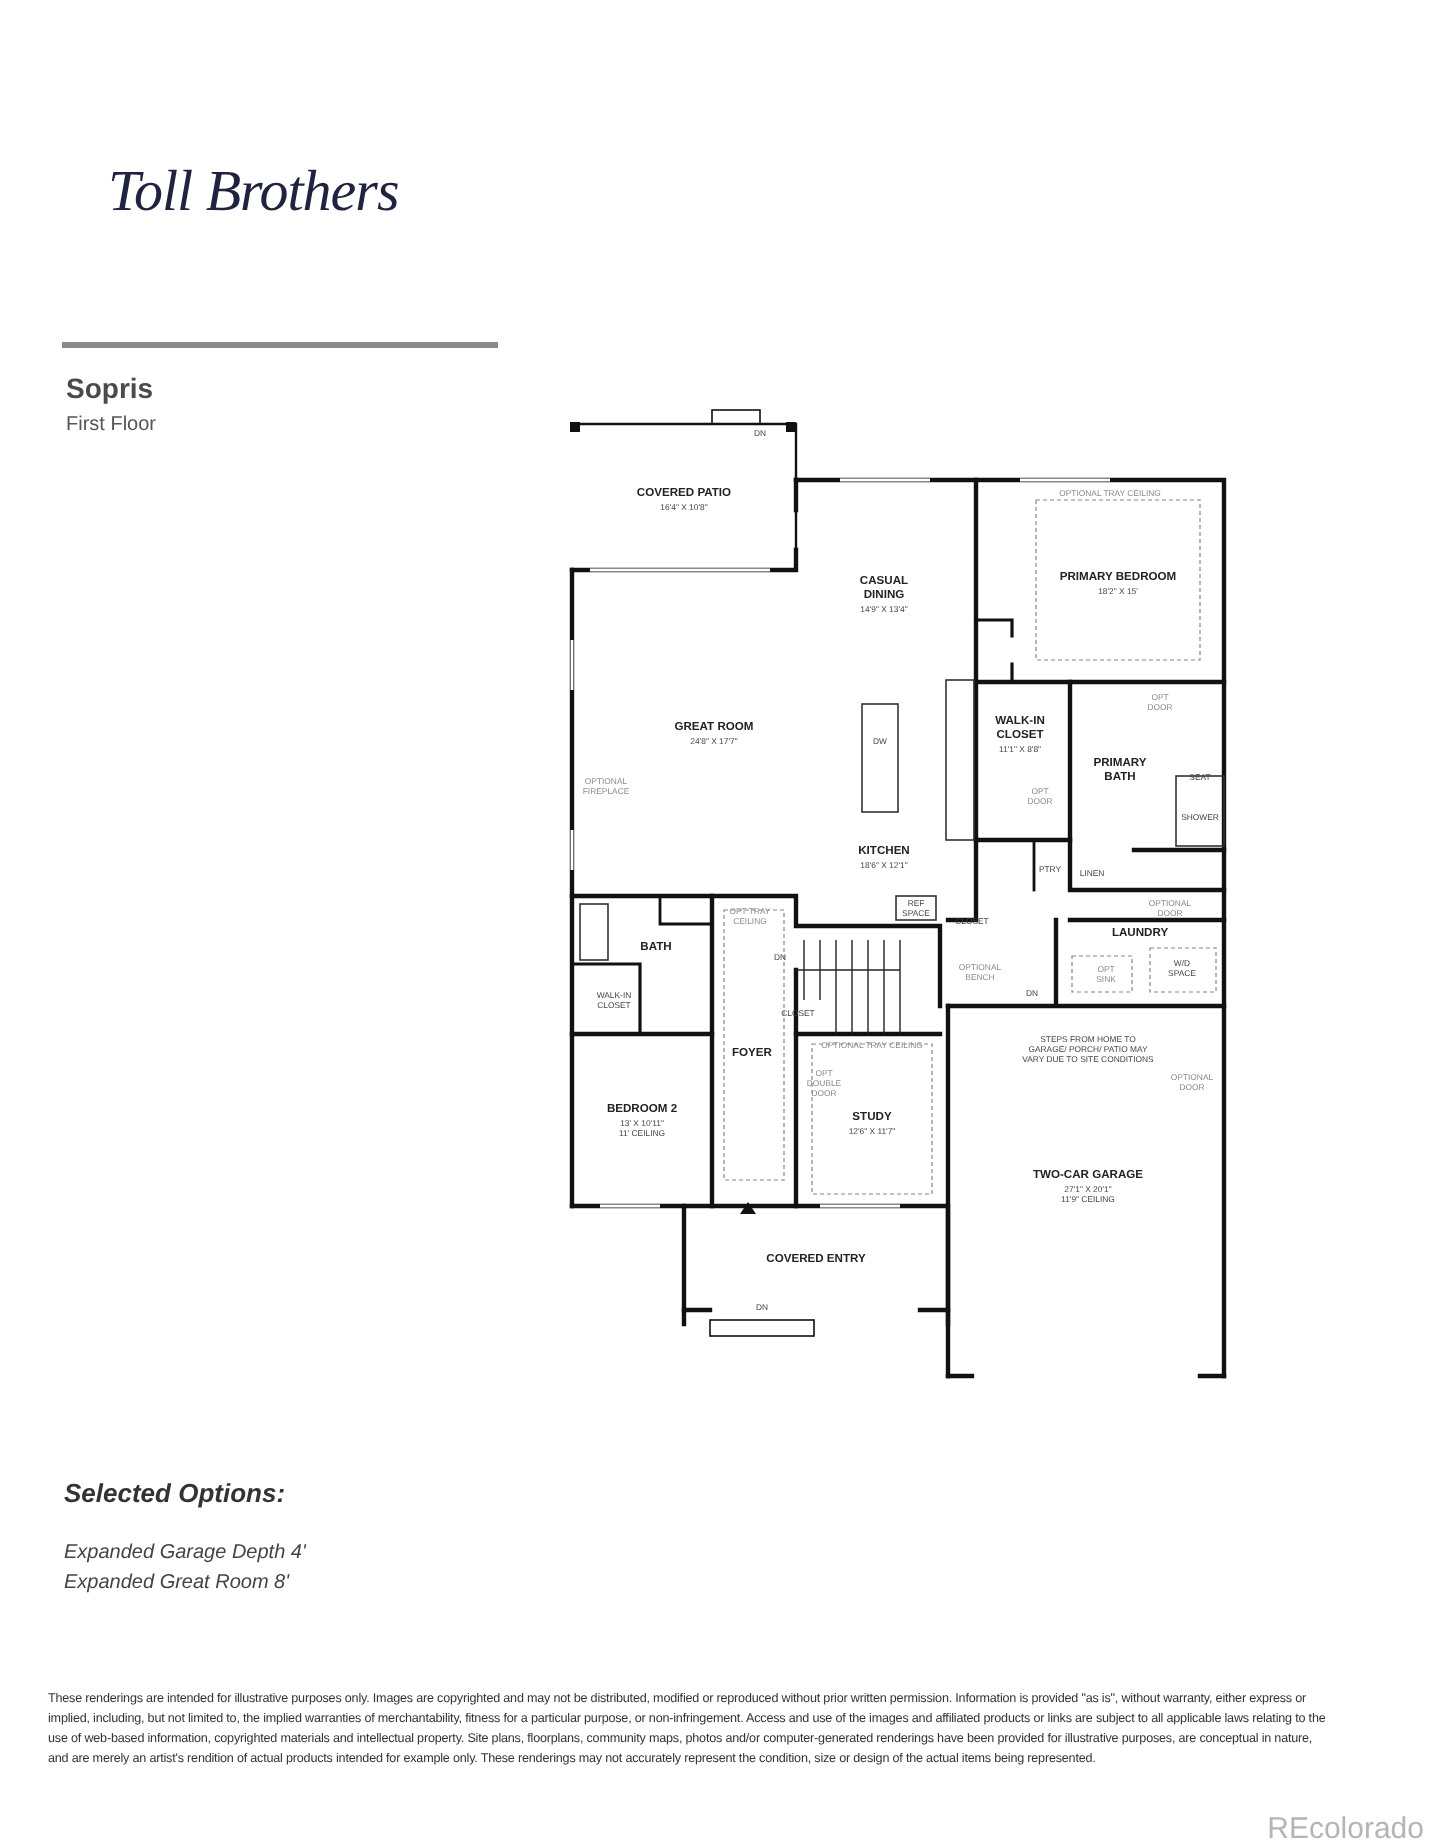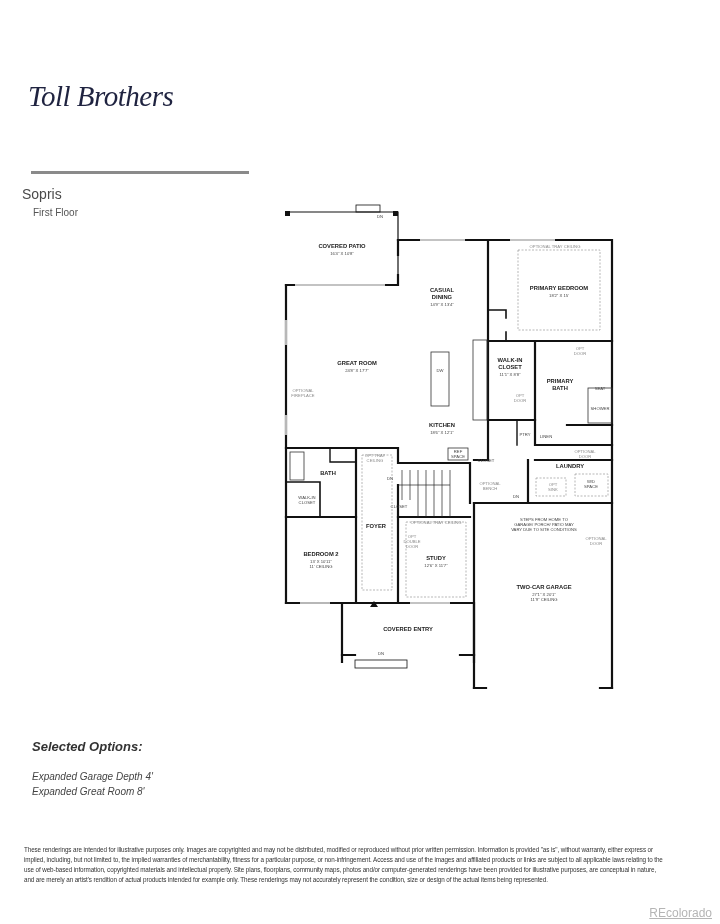--- a/index.html
+++ b/index.html
@@ -1,24 +1,24 @@
 <!DOCTYPE html>
 <html><head>
 <meta charset="utf-8">
 <style>
   html, body { margin:0; padding:0; background:#ffffff; }
   body { width:720px; height:924px; position:relative; overflow:hidden; font-family:"Liberation Sans", sans-serif; color:#333; }
-  .logo { position:absolute; left:28px; top:80px; font-family:"Liberation Serif", serif; font-size:29px; font-style:italic; color:#1f2340; letter-spacing:-0.5px; font-weight:normal; }
+  .logo { position:absolute; left:54px; top:80px; font-family:"Liberation Serif", serif; font-size:29px; font-style:italic; color:#1f2340; letter-spacing:-0.5px; font-weight:normal; }
   .rule { position:absolute; left:31px; top:171px; width:218px; height:3px; background:#8a8a8a; }
-  .plan-name { position:absolute; left:22px; top:186px; font-size:14px; font-weight:normal; color:#4a4a4a; }
+  .plan-name { position:absolute; left:33px; top:186px; font-size:14px; font-weight:bold; color:#4a4a4a; }
   .plan-floor { position:absolute; left:33px; top:207px; font-size:10px; color:#555; }
   .opts-title { position:absolute; left:32px; top:739px; font-size:13px; font-weight:bold; color:#333;font-style:italic; }
   .opts-list { position:absolute; left:32px; top:769px; font-size:10px; color:#444; line-height:15px;font-style:italic; }
   .disclaimer { position:absolute; left:24px; top:845px; width:640px; font-size:6.3px; line-height:10px; color:#333; letter-spacing:-0.1px; }
-  .watermark { position:absolute; right:8px; top:906px; font-size:12px; color:#b5b5b5;text-decoration:underline; }
+  .watermark { position:absolute; right:8px; top:906px; font-size:15px; color:#b5b5b5; }
   svg.plan { position:absolute; left:0; top:0; }
   .lbl { font-family:"Liberation Sans", sans-serif; font-weight:bold; fill:#222; text-anchor:middle; font-size:5.8px; }
   .lbl-sm { font-family:"Liberation Sans", sans-serif; fill:#444; text-anchor:middle; font-size:4.2px; }
   .lbl-opt { font-family:"Liberation Sans", sans-serif; fill:#8a8a8a; text-anchor:middle; font-size:4.2px; }
 </style>
 </head>
 <body>
 
 <div class="logo">Toll Brothers</div>
 <div class="rule"></div>

